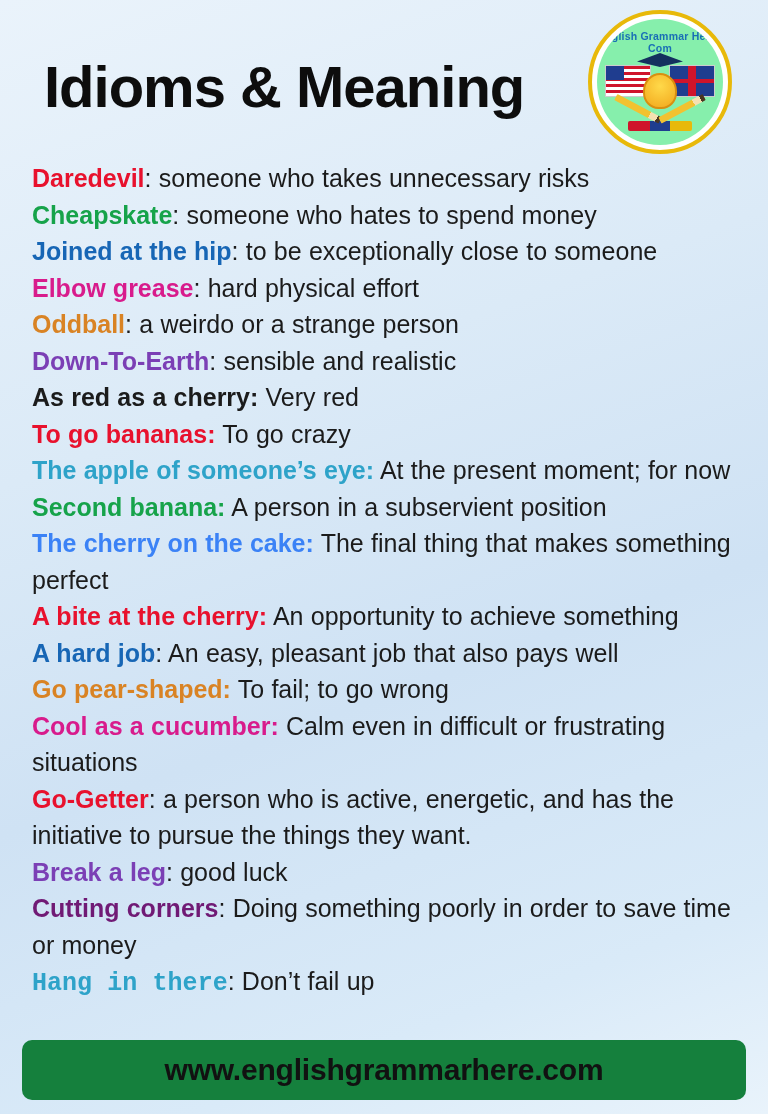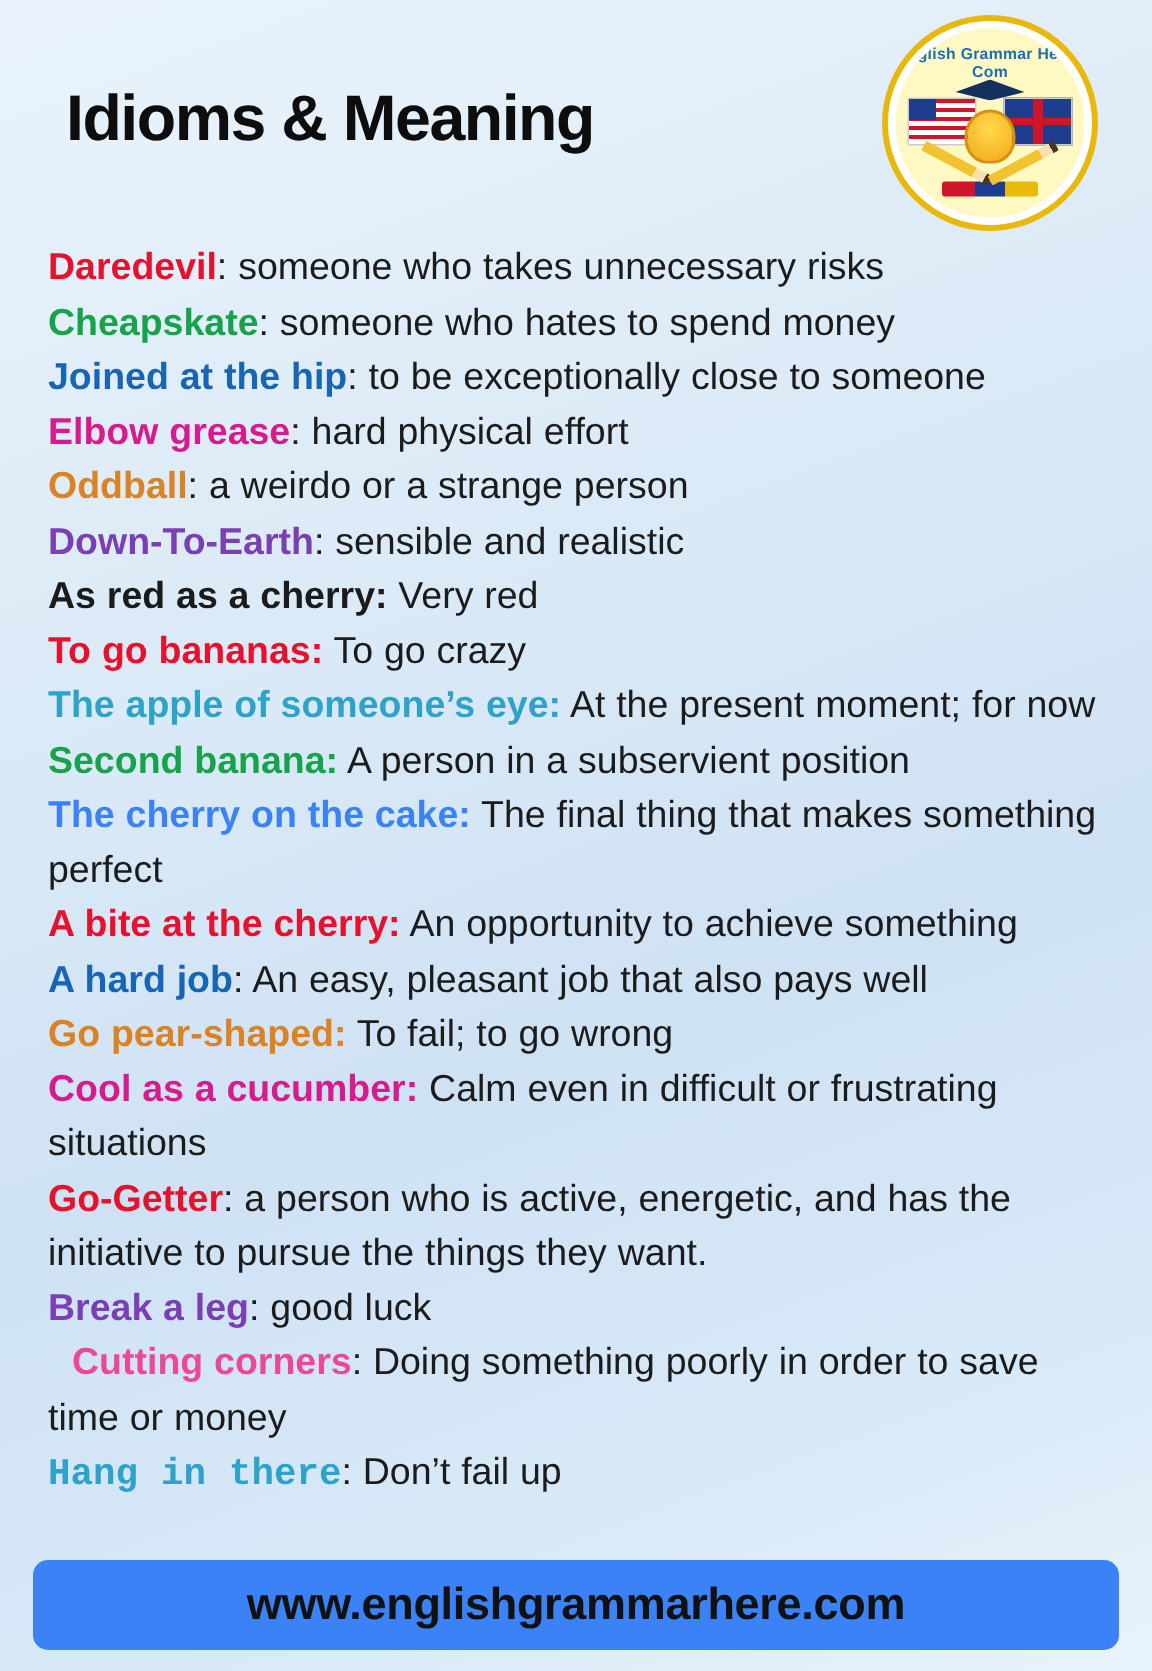--- a/index.html
+++ b/index.html
@@ -25,21 +25,21 @@
 
   
   .header {
     position: relative;
     height: 160px;
   }
   .title {
     position: absolute;
     left: 30px;
     top: 58px;
-    font-size: 43px;
+    font-size: 58px;
     font-weight: bold;
     color: #0d0d0d;
     letter-spacing: -1px;
     line-height: 1;
   }
 
   
   .logo {
     position: absolute;
     right: 22px;
@@ -49,21 +49,21 @@
     border-radius: 50%;
     background: #ffffff;
     border: 4px solid #e8b90a;
     box-shadow: 0 0 0 2px #ffffff inset;
     overflow: hidden;
   }
   .logo-inner {
     position: absolute;
     inset: 5px;
     border-radius: 50%;
-    background: #fef9c3;
+    background: #86efac;
     overflow: hidden;
   }
   .logo-text {
     position: absolute;
     top: 11px;
     left: 0;
     width: 100%;
     text-align: center;
     font-size: 10.5px;
     font-weight: bold;
@@ -276,26 +276,26 @@
 
     <p class="entry">
       <span class="term" style="color: rgb(232, 17, 45);">Go-Getter</span><span class="def" style="color: rgb(27, 27, 27);">: </span><span class="def">a person who is active, energetic, and has the initiative to pursue the things they want.</span>
     </p>
 
     <p class="entry">
       <span class="term" style="color: rgb(123, 63, 181);">Break a leg</span><span class="def" style="color: rgb(27, 27, 27);">: </span><span class="def">good luck</span>
     </p>
 
     <p class="entry">
-      <span class="term" style="color: #ec4899; margin-left: 16px;">Cutting corners</span><span class="def" style="color: rgb(27, 27, 27);">: </span><span class="def">Doing something poorly in order to save time or money</span>
+      <span class="term" style="color: #701a75;">Cutting corners</span><span class="def" style="color: rgb(27, 27, 27);">: </span><span class="def">Doing something poorly in order to save time or money</span>
     </p>
 
     <p class="entry">
       <span class="term" style="color: rgb(46, 163, 201); font-family: Liberation Mono, monospace;">Hang in there</span><span class="def" style="color: rgb(27, 27, 27);">: </span><span class="def">Don’t fail up</span>
     </p>
 
   </div>
 
-  <div class="footer" style="background: #3b82f6; text-align: center;">
+  <div class="footer" style="background: #15803d; text-align: center;">
     <span class="footer-text">www.englishgrammarhere.com</span>
   </div>
 
 </div>
 
 </body></html>

